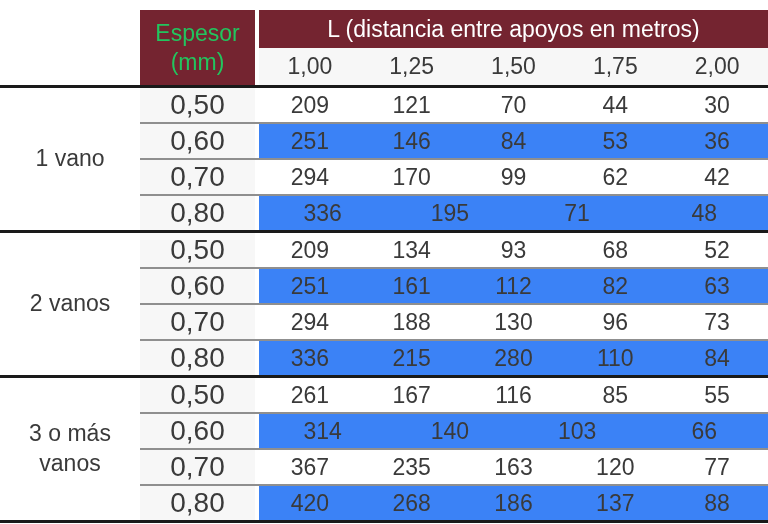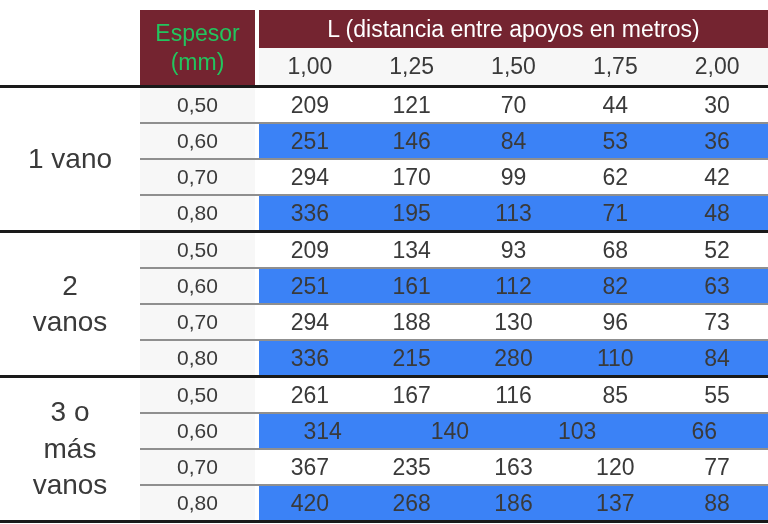--- a/index.html
+++ b/index.html
@@ -48,35 +48,35 @@
   
   .thick { height: 3px; background: #1a1a1a; }
   
   .group { display: flex; }
   .glabel {
     width: 140px;
     display: flex;
     align-items: center;
     justify-content: center;
     text-align: center;
-    font-size: 28px;
+    font-size: 23px;
     line-height: 1.3;
     padding: 0 24px;
     box-sizing: border-box;
   }
   .grows { flex: 1; display: flex; flex-direction: column; }
   .trow { height: 34px; display: flex; }
   .trow + .trow { border-top: 2px solid #8f8f8f; }
   .esp {
     width: 115px;
     background: #f7f7f7;
     display: flex;
     align-items: center;
     justify-content: center;
-    font-size: 21px;
+    font-size: 28px;
   }
   .rgap { width: 4px; background: #ffffff; }
   .val {
     flex: 1;
     display: flex;
     align-items: center;
     justify-content: center;
     font-size: 23px;
     background: #ffffff;
   }
@@ -136,21 +136,20 @@
         <div class="val">170</div>
         <div class="val">99</div>
         <div class="val">62</div>
         <div class="val">42</div>
       </div>
       <div class="trow alt">
         <div class="esp">0,80</div>
         <div class="rgap"></div>
         <div class="val">336</div>
         <div class="val">195</div>
-        <div class="val">113</div>
         <div class="val">71</div>
         <div class="val">48</div>
       </div>
     </div>
   </div>
 
   <div class="thick"></div>
 
   <div class="group">
     <div class="glabel">2 vanos</div>

